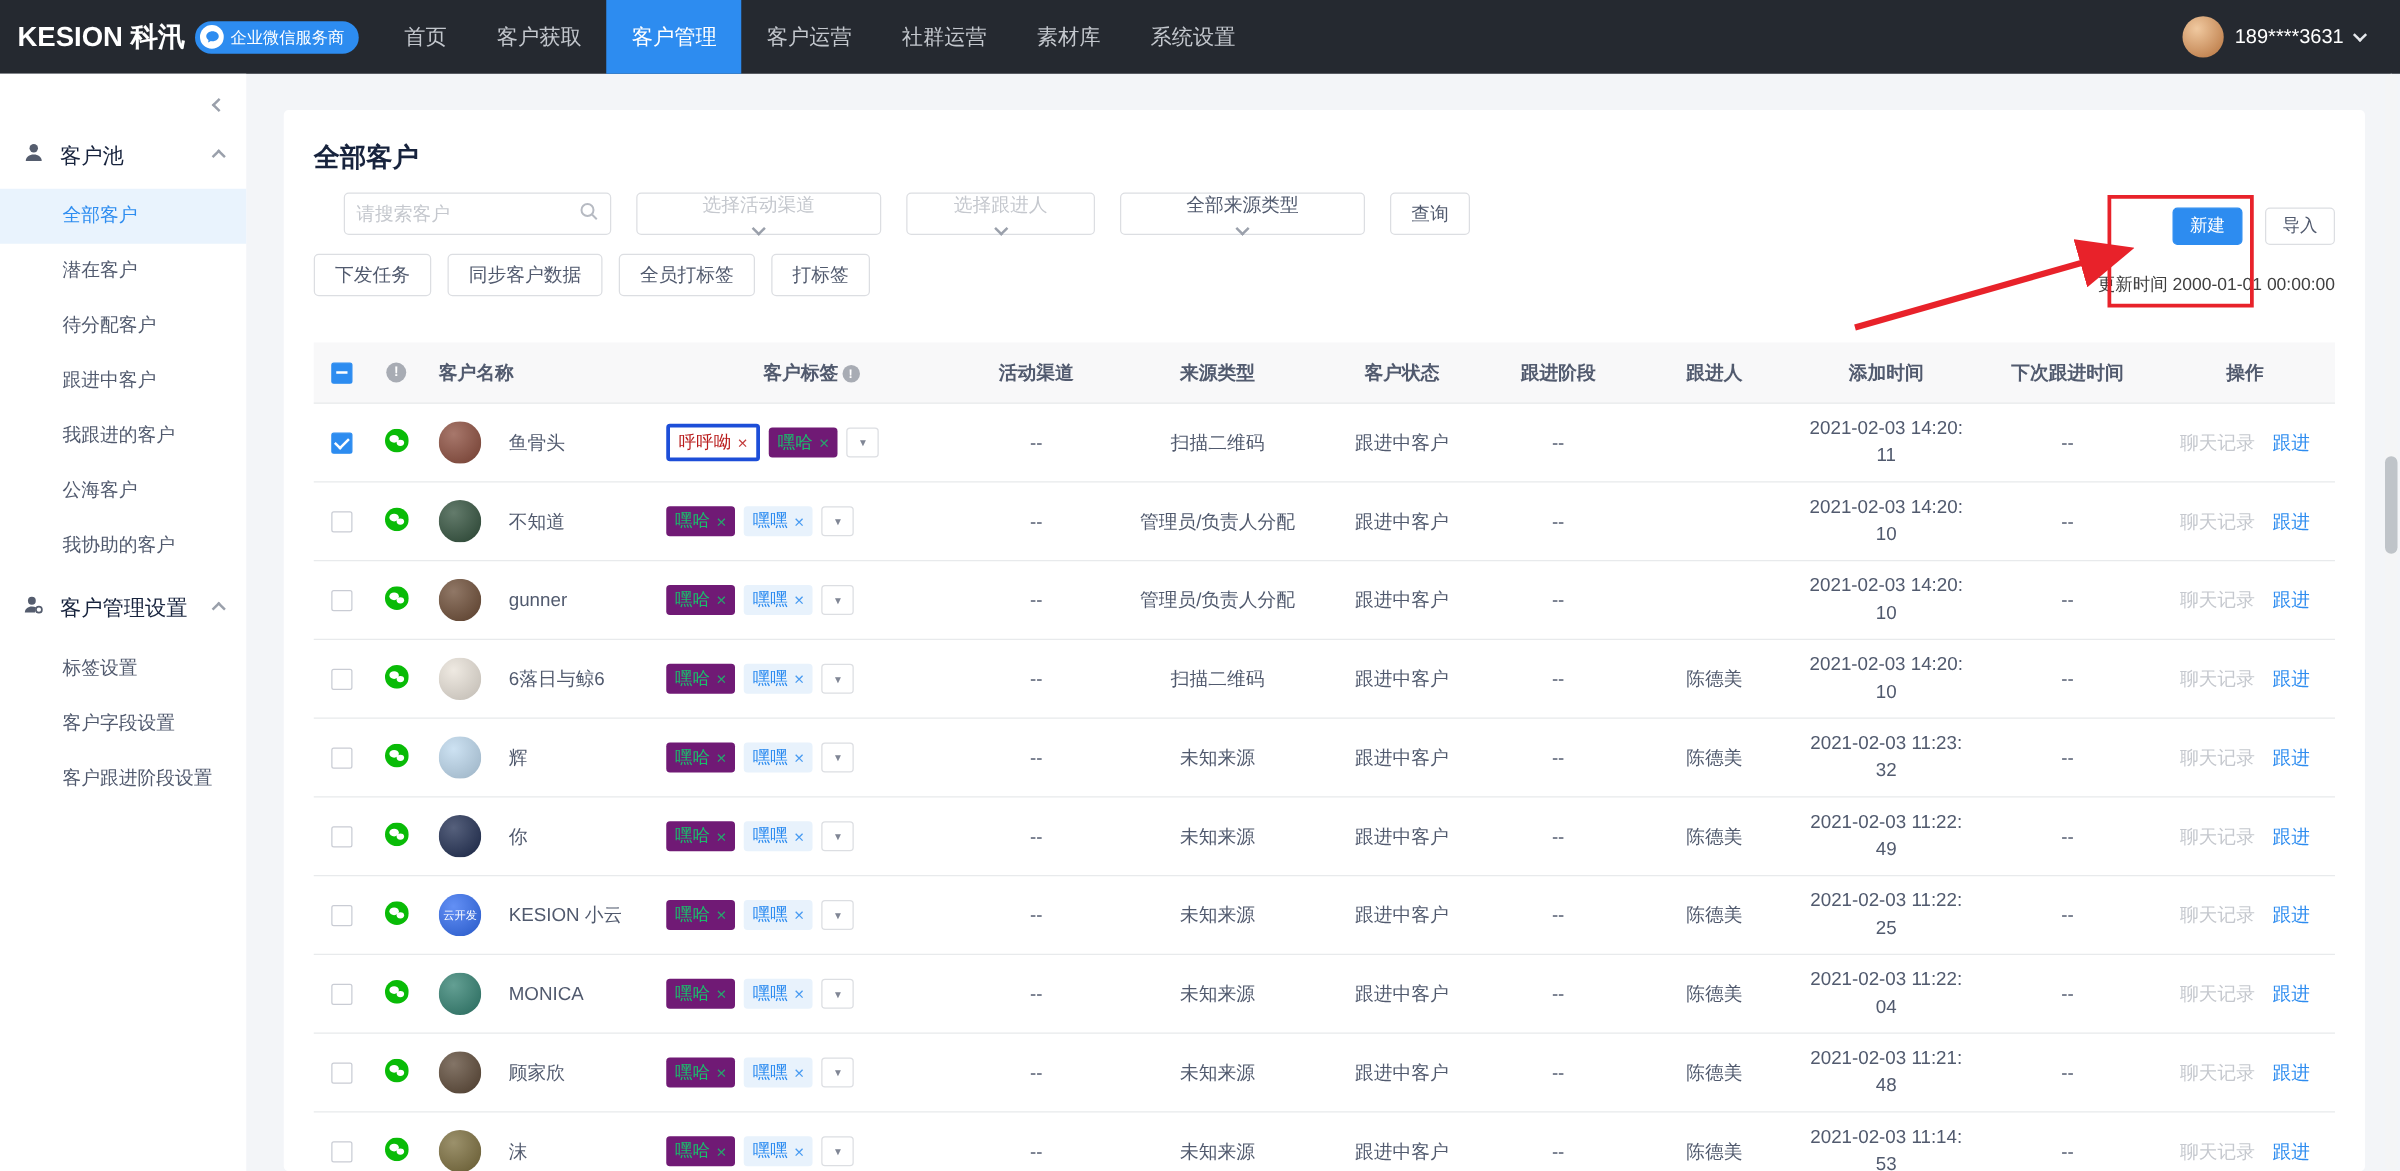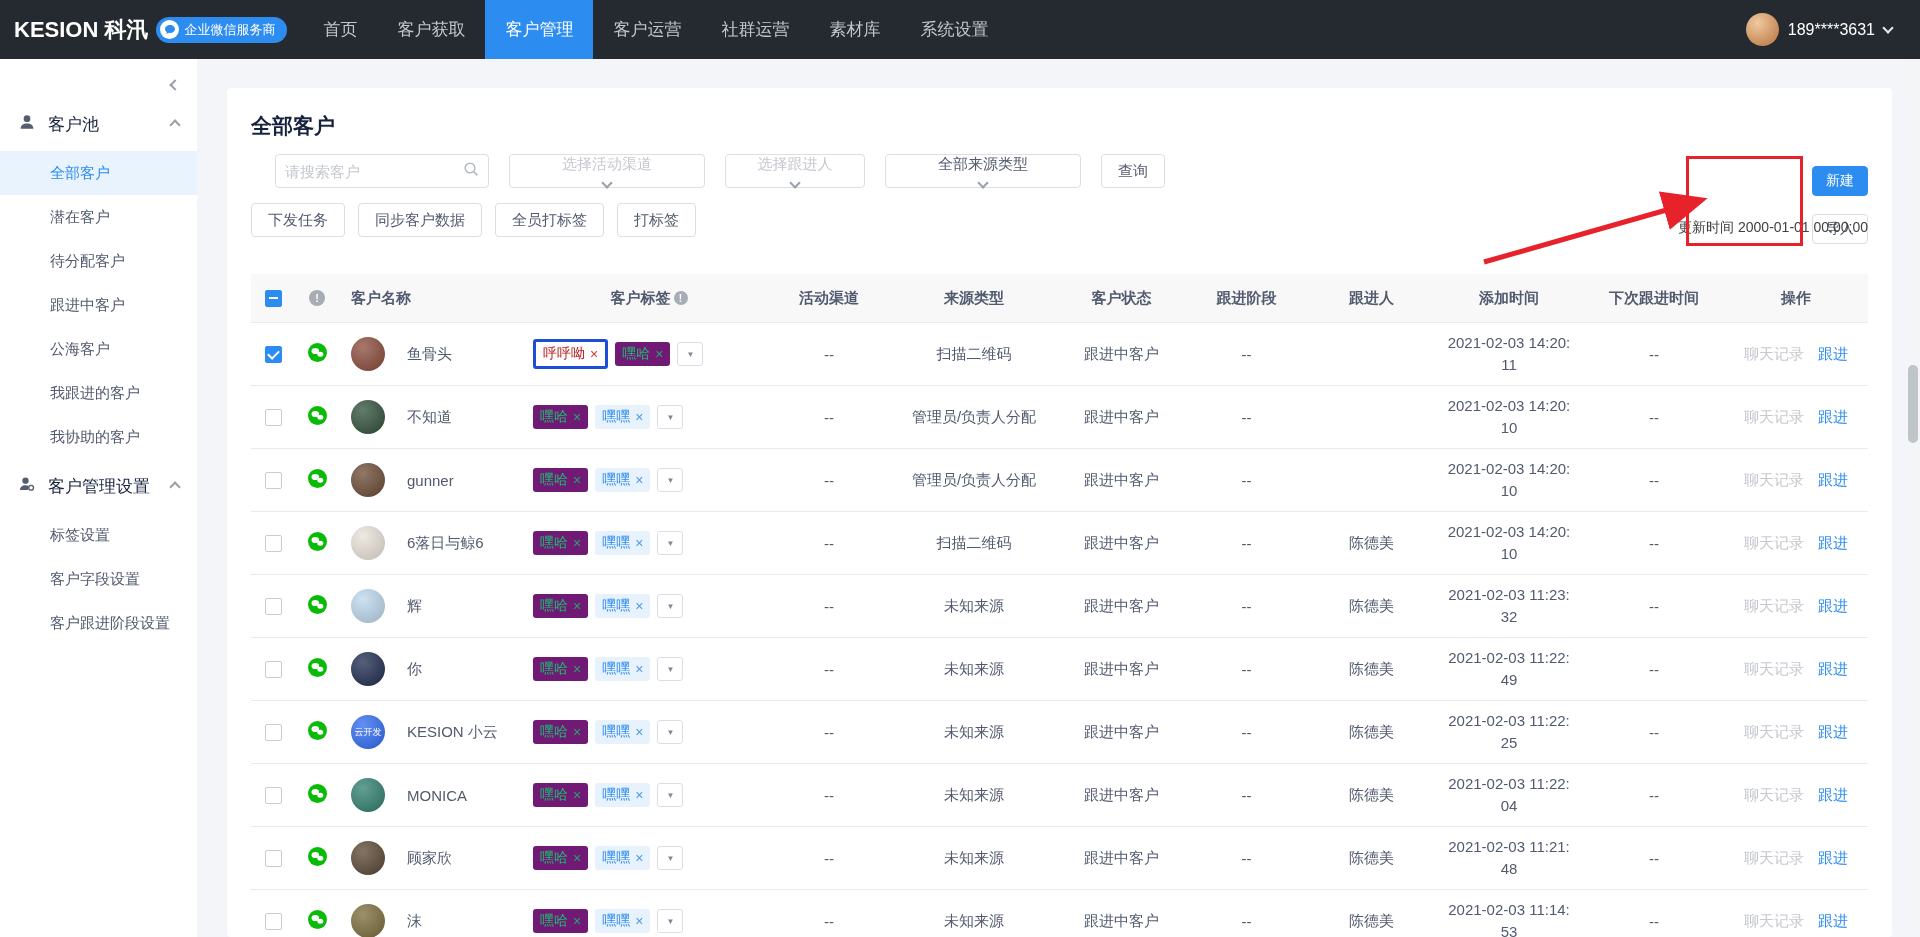--- a/index.html
+++ b/index.html
@@ -36,25 +36,25 @@
   .main { flex:1; padding:29px 28px 0 30px; }
   .card { background:#fff; border-radius:4px; width:1665px; height:849px; padding:24px 24px 0; position:relative; overflow:hidden; }
   .card-title { font-size:21px; font-weight:600; color:#17233d; }
   
   .filter-row { display:flex; gap:20px; margin-top:14px; align-items:center;padding-left:24px; }
   .search-box { width:214px; height:34px; border:1px solid #dcdee2; border-radius:4px; display:flex; align-items:center; padding:0 9px; background:#fff;}
   .search-box input { border:none; outline:none; flex:1; font-size:15px; color:#515a6e; font-family:inherit; min-width:0;}
   .search-box input::placeholder { color:#c5c8ce; }
   .select { height:34px; border:1px solid #dcdee2; border-radius:4px; display:flex; align-items:center; justify-content:space-between; padding:0 10px; background:#fff; cursor:pointer; font-size:15px; color:#c5c8ce;flex-direction:column;}
   .select.sel-channel { width:196px; }
-  .select.sel-follower { width:140px; }
+  .select.sel-follower { width:151px; }
   .select.sel-source { width:196px; color:#515a6e; }
   .btn { height:34px; padding:0 16px; border:1px solid #dcdee2; border-radius:4px; background:#fff; font-size:15px; color:#515a6e; cursor:pointer; font-family:inherit; white-space:nowrap;}
   .toolbar-row { display:flex; gap:13px; margin-top:15px; }
-  .ni-buttons { position:absolute; top:78px; right:24px; display:flex; gap:18px;flex-direction:column; }
+  .ni-buttons { position:absolute; top:78px; right:24px; display:flex; gap:18px; }
   .btn.primary { background:#2d8cf0; border-color:#2d8cf0; color:#fff; height:30px; padding:0 13px; font-size:14px;}
   .btn.plain { height:30px; padding:0 13px; font-size:14px; }
   .update-time { position:absolute; top:131px; right:24px; font-size:14px; color:#404040; }
   
   .table { margin-top:37px; }
   .grid-cols { display:grid; grid-template-columns:44px 44px 190px 240px 120px 170px 125px 125px 125px 150px 140px 144px; align-items:center; }
   .thead { background:#f8f8f9; height:49px; font-size:15px; font-weight:600; color:#515a6e; border-bottom:1px solid #e8eaec;}
   .thead .cell { text-align:center; }
   .thead .c-name-h { text-align:left; padding-left:12px; }
   .trow { height:63px; border-bottom:1px solid #e8eaec; font-size:15px; }
@@ -130,22 +130,22 @@
             <path d="M3.5 21c0-4.5 3.8-7 8.5-7s8.5 2.5 8.5 7z"></path>
           </svg>
       </span>
       <span>客户池</span>
       <span class="chevwrap"><span class="chev up"></span></span>
     </div>
     <div class="side-item active">全部客户</div>
     <div class="side-item">潜在客户</div>
     <div class="side-item">待分配客户</div>
     <div class="side-item">跟进中客户</div>
+    <div class="side-item">我跟进的客户</div>
     <div class="side-item">公海客户</div>
-    <div class="side-item">我跟进的客户</div>
     <div class="side-item">我协助的客户</div>
     <div class="section-header">
       <span>
         <svg width="18" height="18" viewBox="0 0 24 24">
             <circle cx="10" cy="7.5" r="4.2" fill="#555d6e"></circle>
             <path d="M2.5 20c0-4 3.4-6.5 7.5-6.5 1.6 0 3.1.4 4.3 1l-1 5.5z" fill="#555d6e"></path>
             <circle cx="17.5" cy="17" r="3.2" fill="none" stroke="#555d6e" stroke-width="1.8"></circle>
           </svg>
       </span>
       <span>客户管理设置</span>

